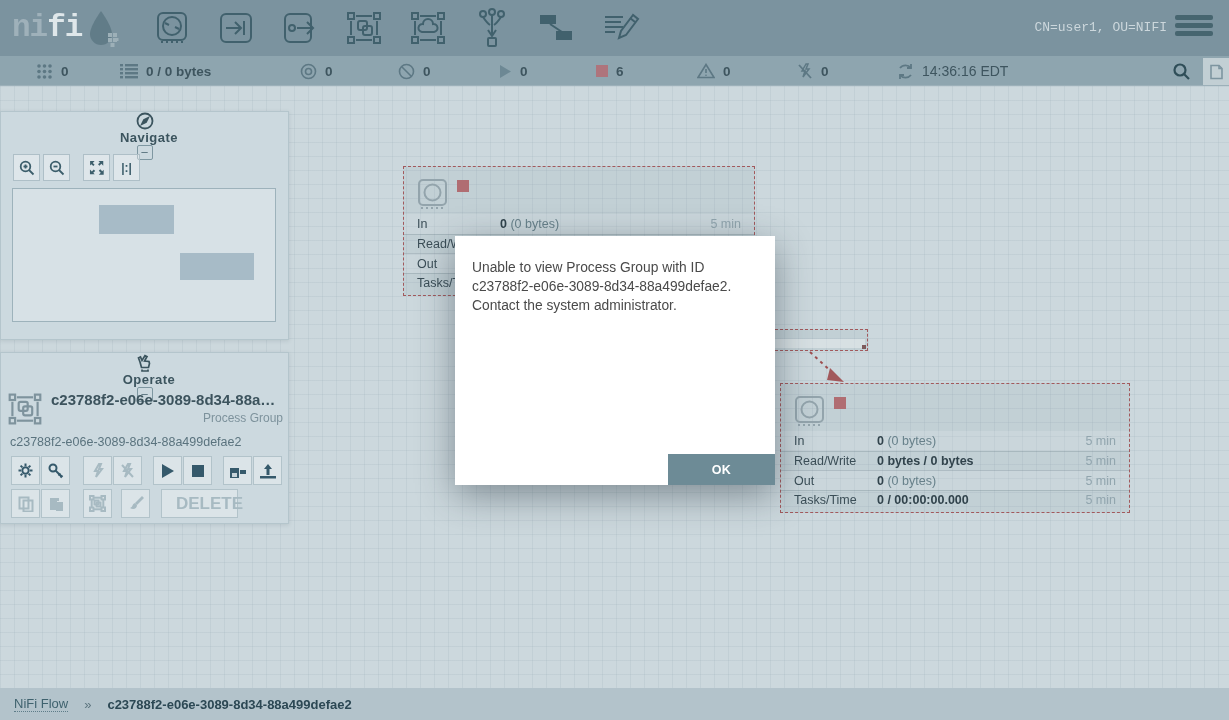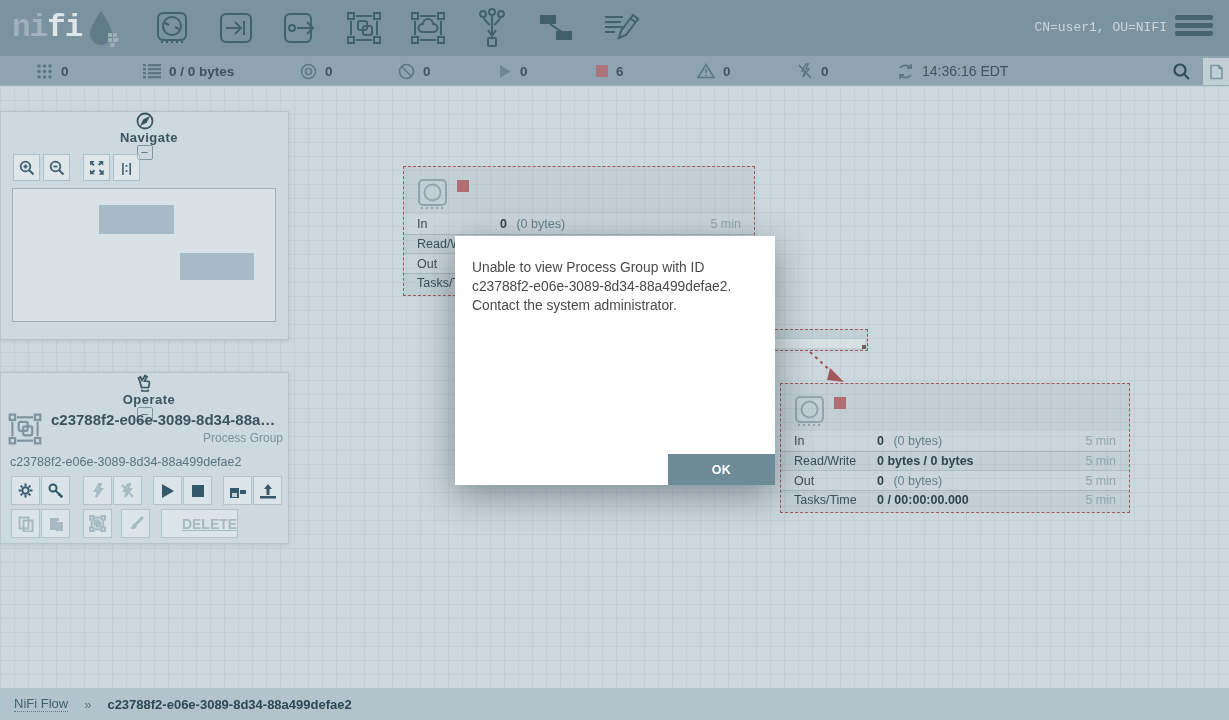--- a/index.html
+++ b/index.html
@@ -50,51 +50,51 @@
   #navigate { top:111px; height:229px; }
   .nav-buttons { display:flex; margin:10px 0 0 12px; }
   .sq-btn { width:27px; height:27px; background:rgba(255,255,255,0.35); border:1px solid #aebfc7;
     display:flex; align-items:center; justify-content:center; cursor:pointer; margin-right:3px;
     color:#3c5e6b; font-weight:bold; font-size:12px; }
   .nav-gap { width:10px; }
   .birdseye { position:absolute; left:11px; top:76px; width:264px; height:134px;
     background:rgba(255,255,255,0.22); border:1px solid #9db2bb; cursor:move; }
   .bird-rect { position:absolute; background:#a7bbc7; }
 
-  #operate { top:372px; height:172px; }
+  #operate { top:352px; height:172px; }
   .op-pg { position:absolute; left:6px; top:38px; display:flex; }
   .op-pg svg { stroke:#7e939d; fill:none; stroke-width:2; }
   .op-texts { margin-left:8px; width:232px; }
   .op-name { font-size:15px; font-weight:bold; color:#3c535d; white-space:nowrap; overflow:hidden;
     text-overflow:ellipsis; }
   .op-type { font-size:12px; color:#7d929c; margin-top:3px;text-align:right; }
   .op-id { position:absolute; left:9px; top:82px; font-size:12.5px; color:#5a737e; }
   .op-btn { position:absolute; width:29px; height:29px; background:rgba(255,255,255,0.30);
     border:1px solid #b2c3ca; display:flex; align-items:center; justify-content:center; cursor:pointer; }
   .op-btn svg { stroke:#35596b; fill:none; stroke-width:2; }
   .op-btn.filled svg { fill:#35596b; stroke:none; }
   .op-btn.disabled svg { stroke:#a7bac2; }
   .op-btn.disabled.filledd svg { fill:#a7bac2; stroke:none; }
   .op-btn.disabled { cursor:default; }
-  .delete-btn { width:77px !important; color:#a7bac2; font-size:14px; font-weight:bold; gap:20px;text-decoration:underline; }
+  .delete-btn { width:77px !important; color:#a7bac2; font-size:17px; font-weight:bold; gap:20px; }
 
   
   .ghost { position:absolute; border:1px dashed #a2595c; background:rgba(110,135,145,0.10); }
   .ghost-head { position:relative; height:47px; }
   .ghost-proc-icon { position:absolute; left:13px; top:11px; }
   .ghost-proc-icon svg { stroke:#93a4ac; fill:none; stroke-width:2; }
   .ghost-stop { position:absolute; left:53px; top:13px; width:12px; height:12px; background:#b06d72; }
   .ghost-rows { position:absolute; left:0; right:0; top:47px; bottom:0; }
   .grow { display:flex; align-items:center; height:19.7px; font-size:12.5px; padding:0 13px; }
   .grow + .grow { border-top:1px solid rgba(110,130,140,0.30); }
   .grow:nth-child(odd) { background:rgba(255,255,255,0.14); }
   .g-label { width:83px; color:#3b4e57; }
   .g-val { flex:1; color:#31434c; }
   .g-val b { font-weight:bold; }
-  .g-val span.dim { color:#67808a;padding-left:6px; }
+  .g-val span.dim { color:#67808a; }
   .g-time { color:#91a5ae; }
 
   
   .ghost-conn-label { position:absolute; left:700px; top:329px; width:168px; height:22px;
     border:1px dashed #a2595c; background:rgba(110,135,145,0.10); font-size:12.5px; color:#42565f; }
   .gcl-inner { position:absolute; left:2px; right:2px; bottom:2px; height:9px; background:rgba(255,255,255,0.35); }
   .gcl-text { position:absolute; left:68px; top:2px; }
   .gcl-handle { position:absolute; width:4px; height:4px; background:#7d5a5c; bottom:1px; }
 
   
@@ -248,21 +248,21 @@
           <circle cx="3" cy="8.5" r="1.8"></circle>
             <circle cx="8.5" cy="8.5" r="1.8"></circle>
             <circle cx="14" cy="8.5" r="1.8"></circle>
           <circle cx="3" cy="14" r="1.8"></circle>
             <circle cx="8.5" cy="14" r="1.8"></circle>
             <circle cx="14" cy="14" r="1.8"></circle>
         </svg>
       </span>
       <span>0</span>
     </div>
-    <div class="stat-item" style="left:143px;">
+    <div class="stat-item" style="left:120px;">
       <span>
         <svg width="18" height="16" viewBox="0 0 18 16" fill="#5d7884">
           <rect x="0" y="1" width="3" height="2.4"></rect>
             <rect x="5" y="1" width="13" height="2.4"></rect>
           <rect x="0" y="5" width="3" height="2.4"></rect>
             <rect x="5" y="5" width="13" height="2.4"></rect>
           <rect x="0" y="9" width="3" height="2.4"></rect>
             <rect x="5" y="9" width="13" height="2.4"></rect>
           <rect x="0" y="13" width="3" height="2.4"></rect>
             <rect x="5" y="13" width="13" height="2.4"></rect>

